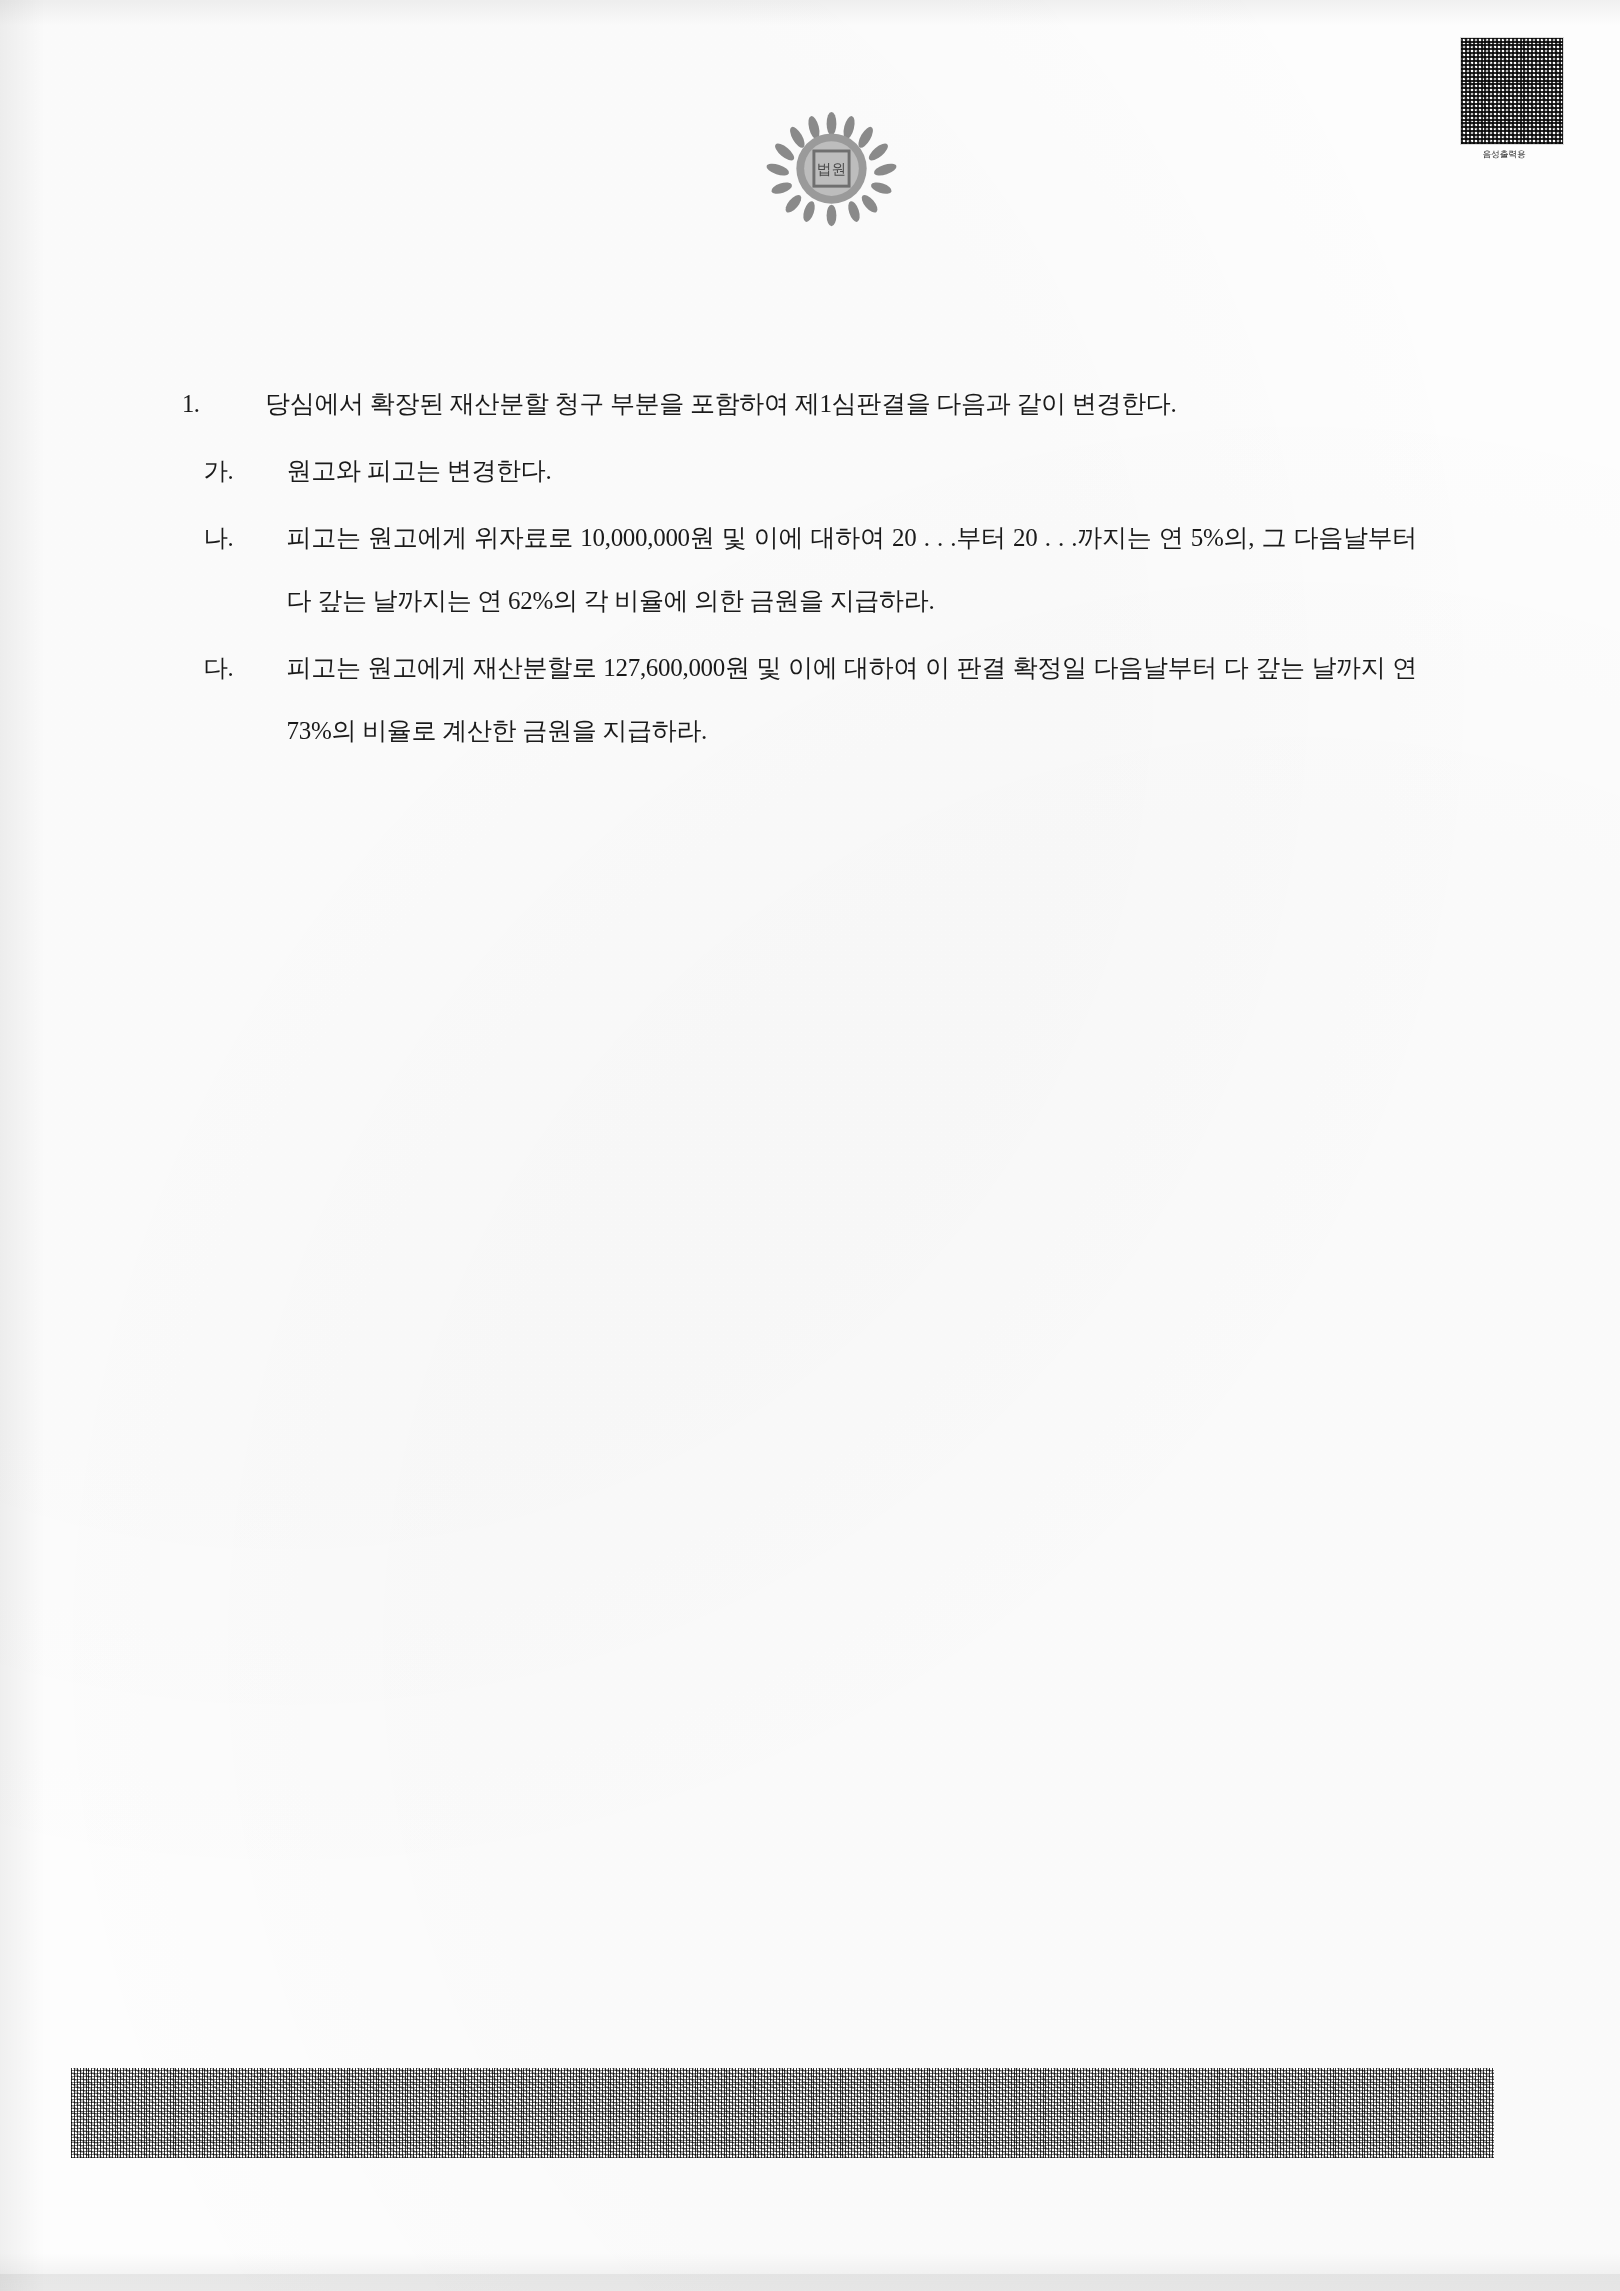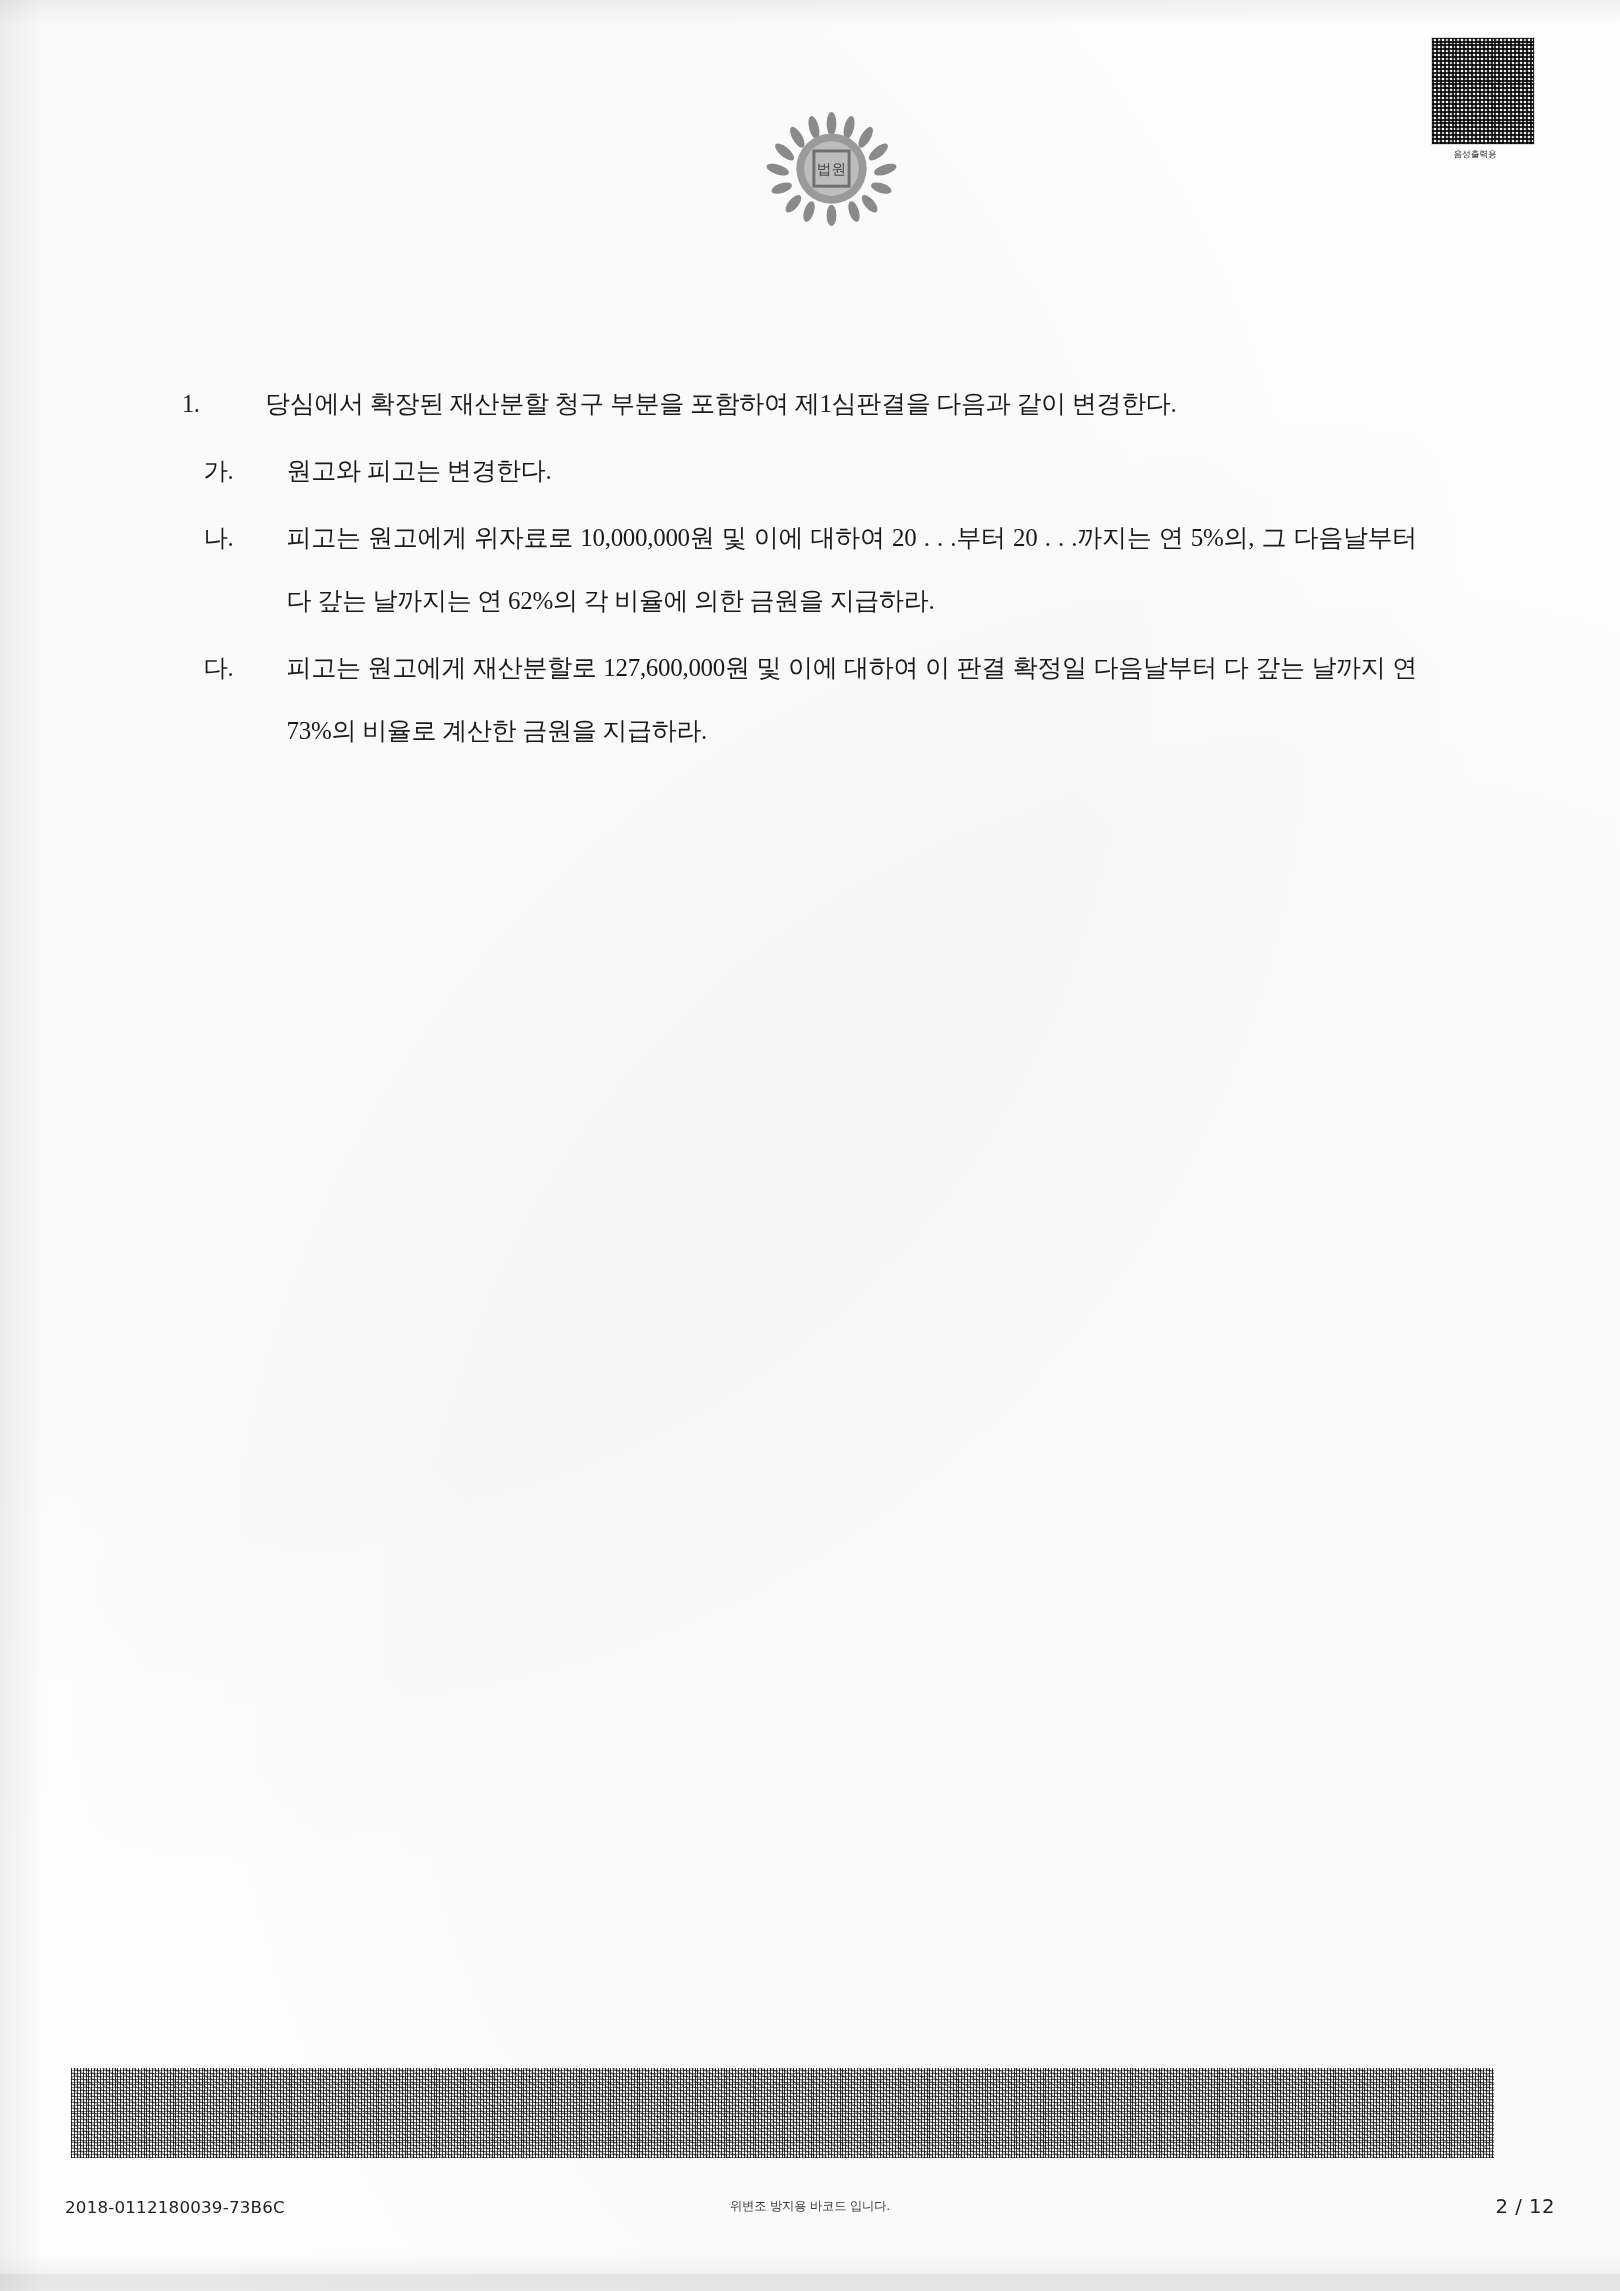--- a/index.html
+++ b/index.html
@@ -51,21 +51,21 @@
     left: 758px;
     top: 108px;
     width: 147px;
     height: 127px;
   }
   .emblem svg { display: block; }
 
   
   .tr-code {
     position: absolute;
-    right: 101px;
+    right: 72px;
     top: 37px;
     width: 88px;
     text-align: center;
   }
   .tr-code .code-img {
     width: 102px;
     height: 106px;
     background-color: #fefefe;
     background-image:
       repeating-linear-gradient(0deg, rgba(20,20,20,0.85) 0 2px, rgba(255,255,255,0) 2px 3.9px),
@@ -236,21 +236,16 @@
 
     <div class="clause sub">
       <div class="marker indent">다.</div>
       <div class="text">피고는 원고에게 재산분할로 127,600,000원 및 이에 대하여 이 판결 확정일 다음날부터 다 갚는 날까지 연 73%의 비율로 계산한 금원을 지급하라.</div>
     </div>
 
   </div>
 
   <div class="sec-strip"></div>
 
-  <div class="footer">
-    <div class="doc-id">2018-0112180039-73B6C</div>
-    <div class="center-note">위변조 방지용 바코드 입니다.</div>
-    <div class="page-num">2 / 12</div>
-  </div>
 
   <div class="bottom-artifact"></div>
 </div>
 
 
 </body></html>

